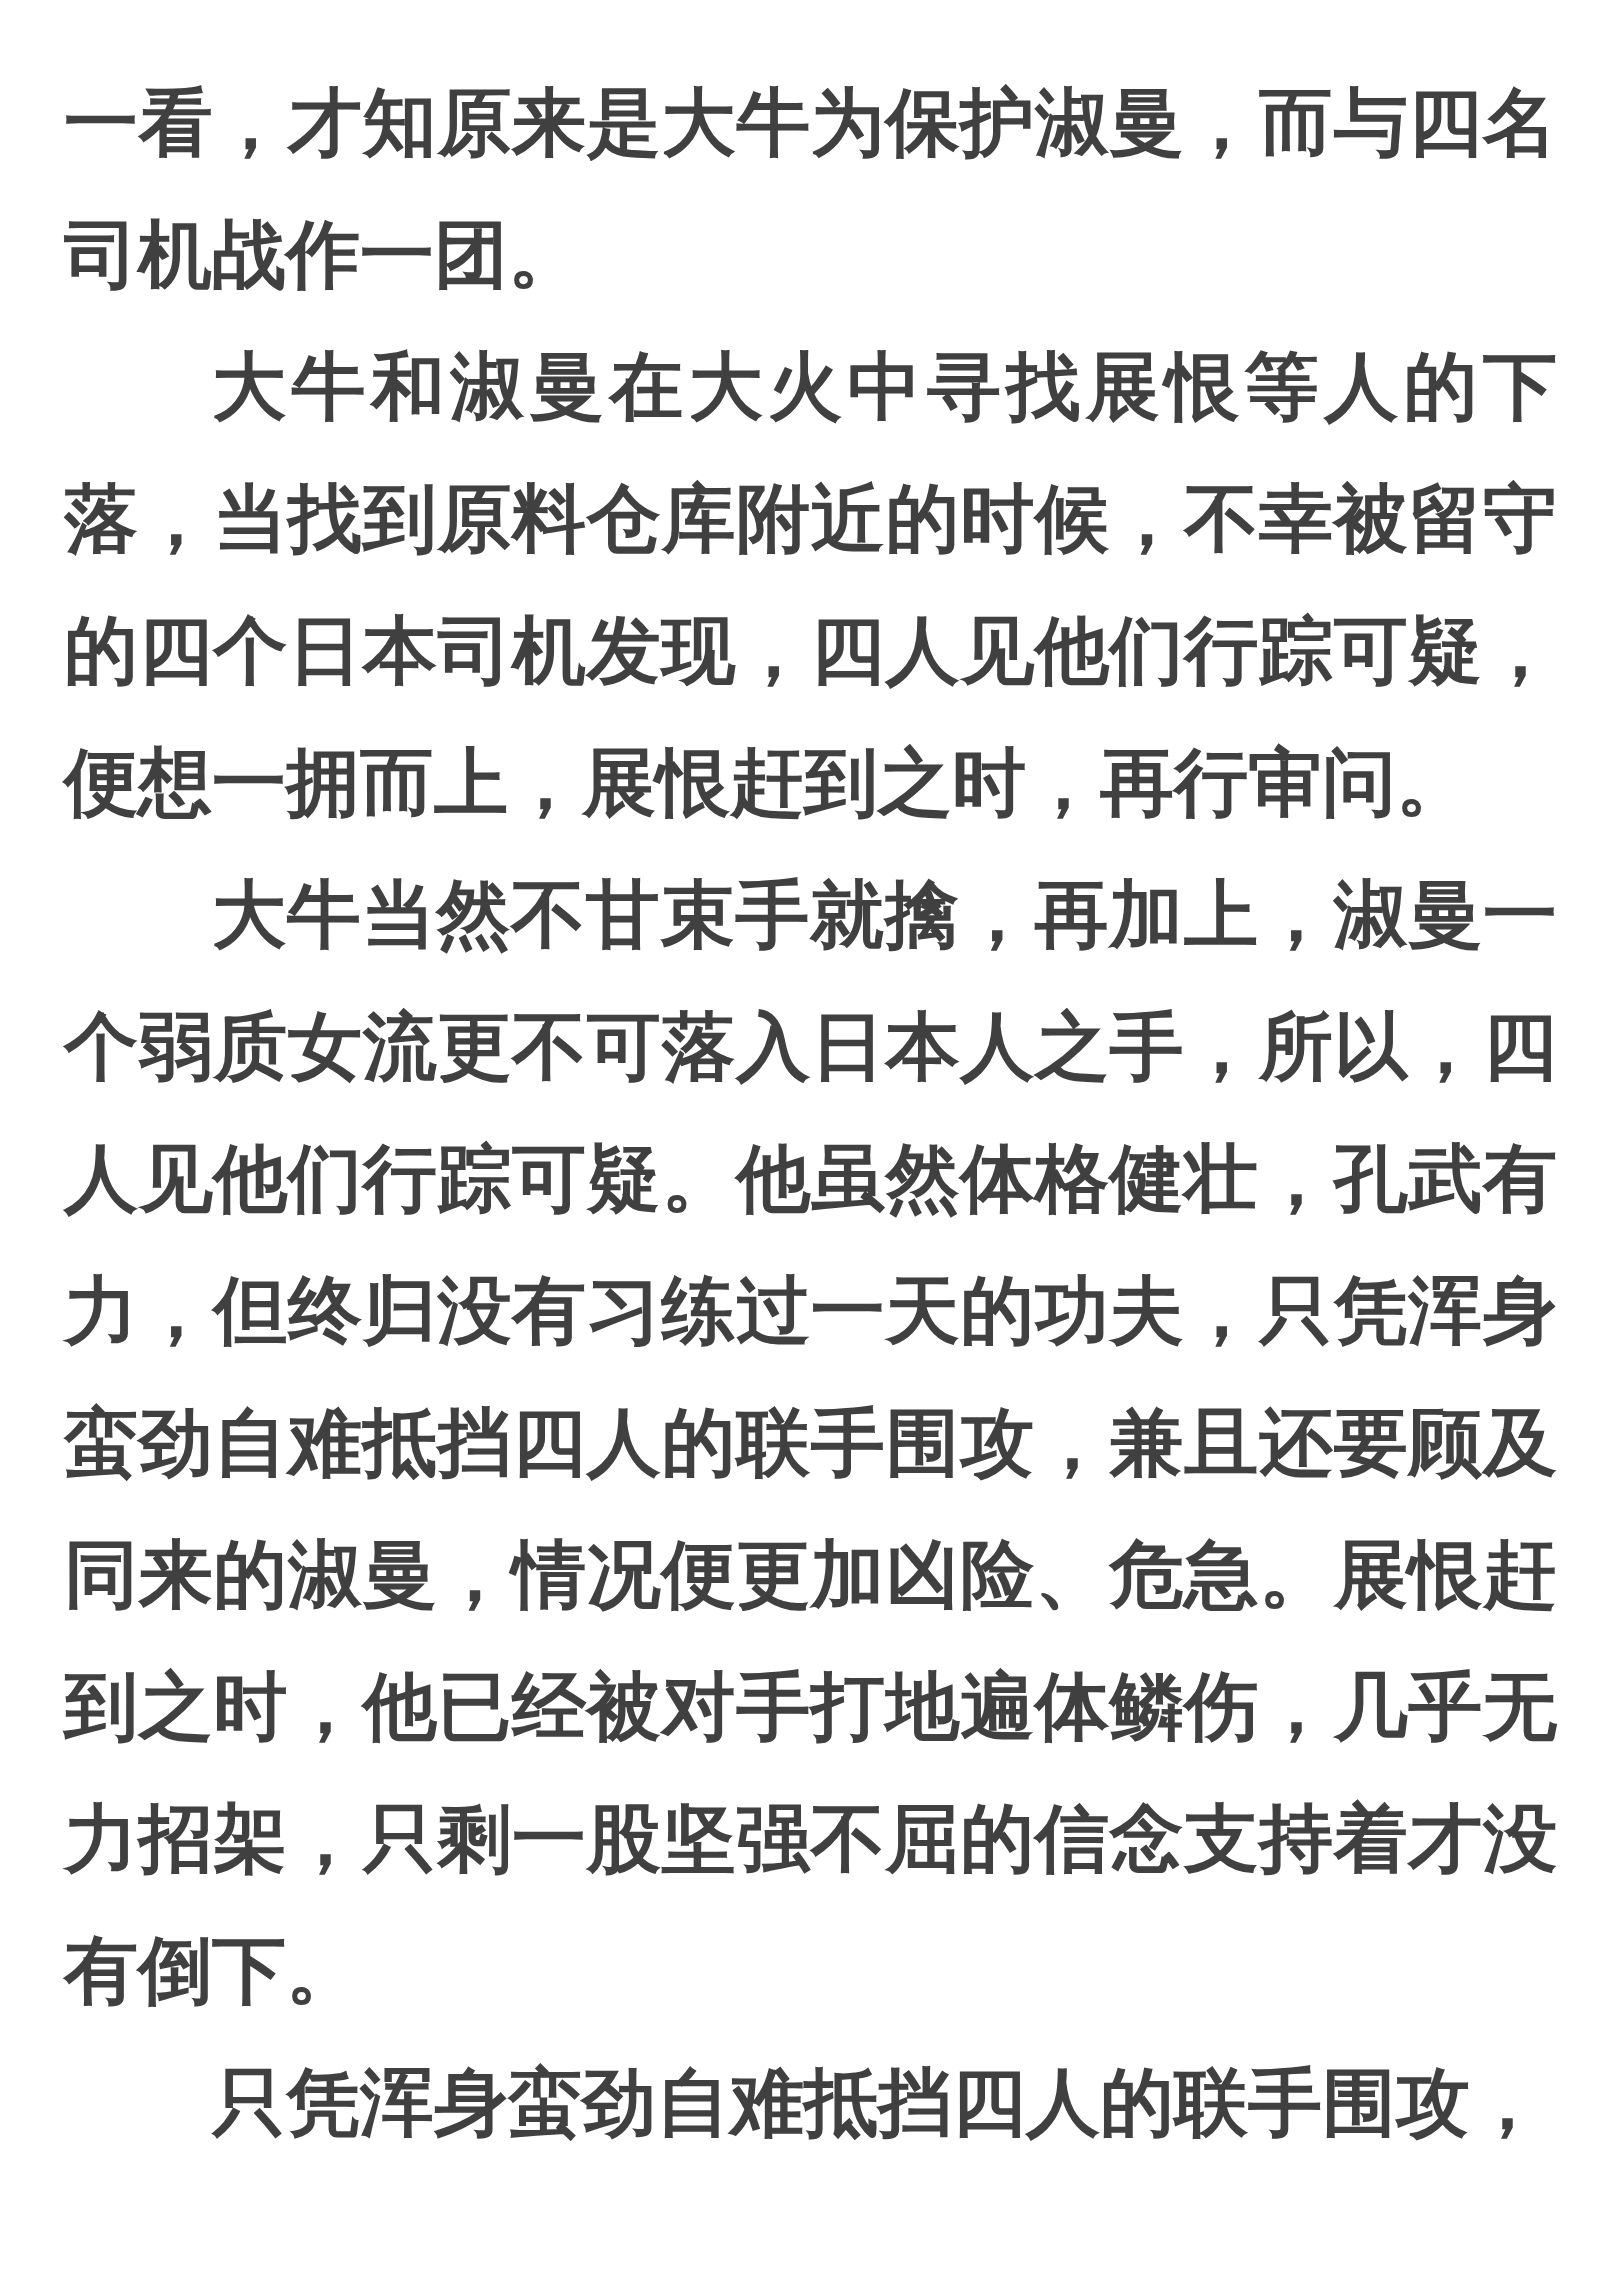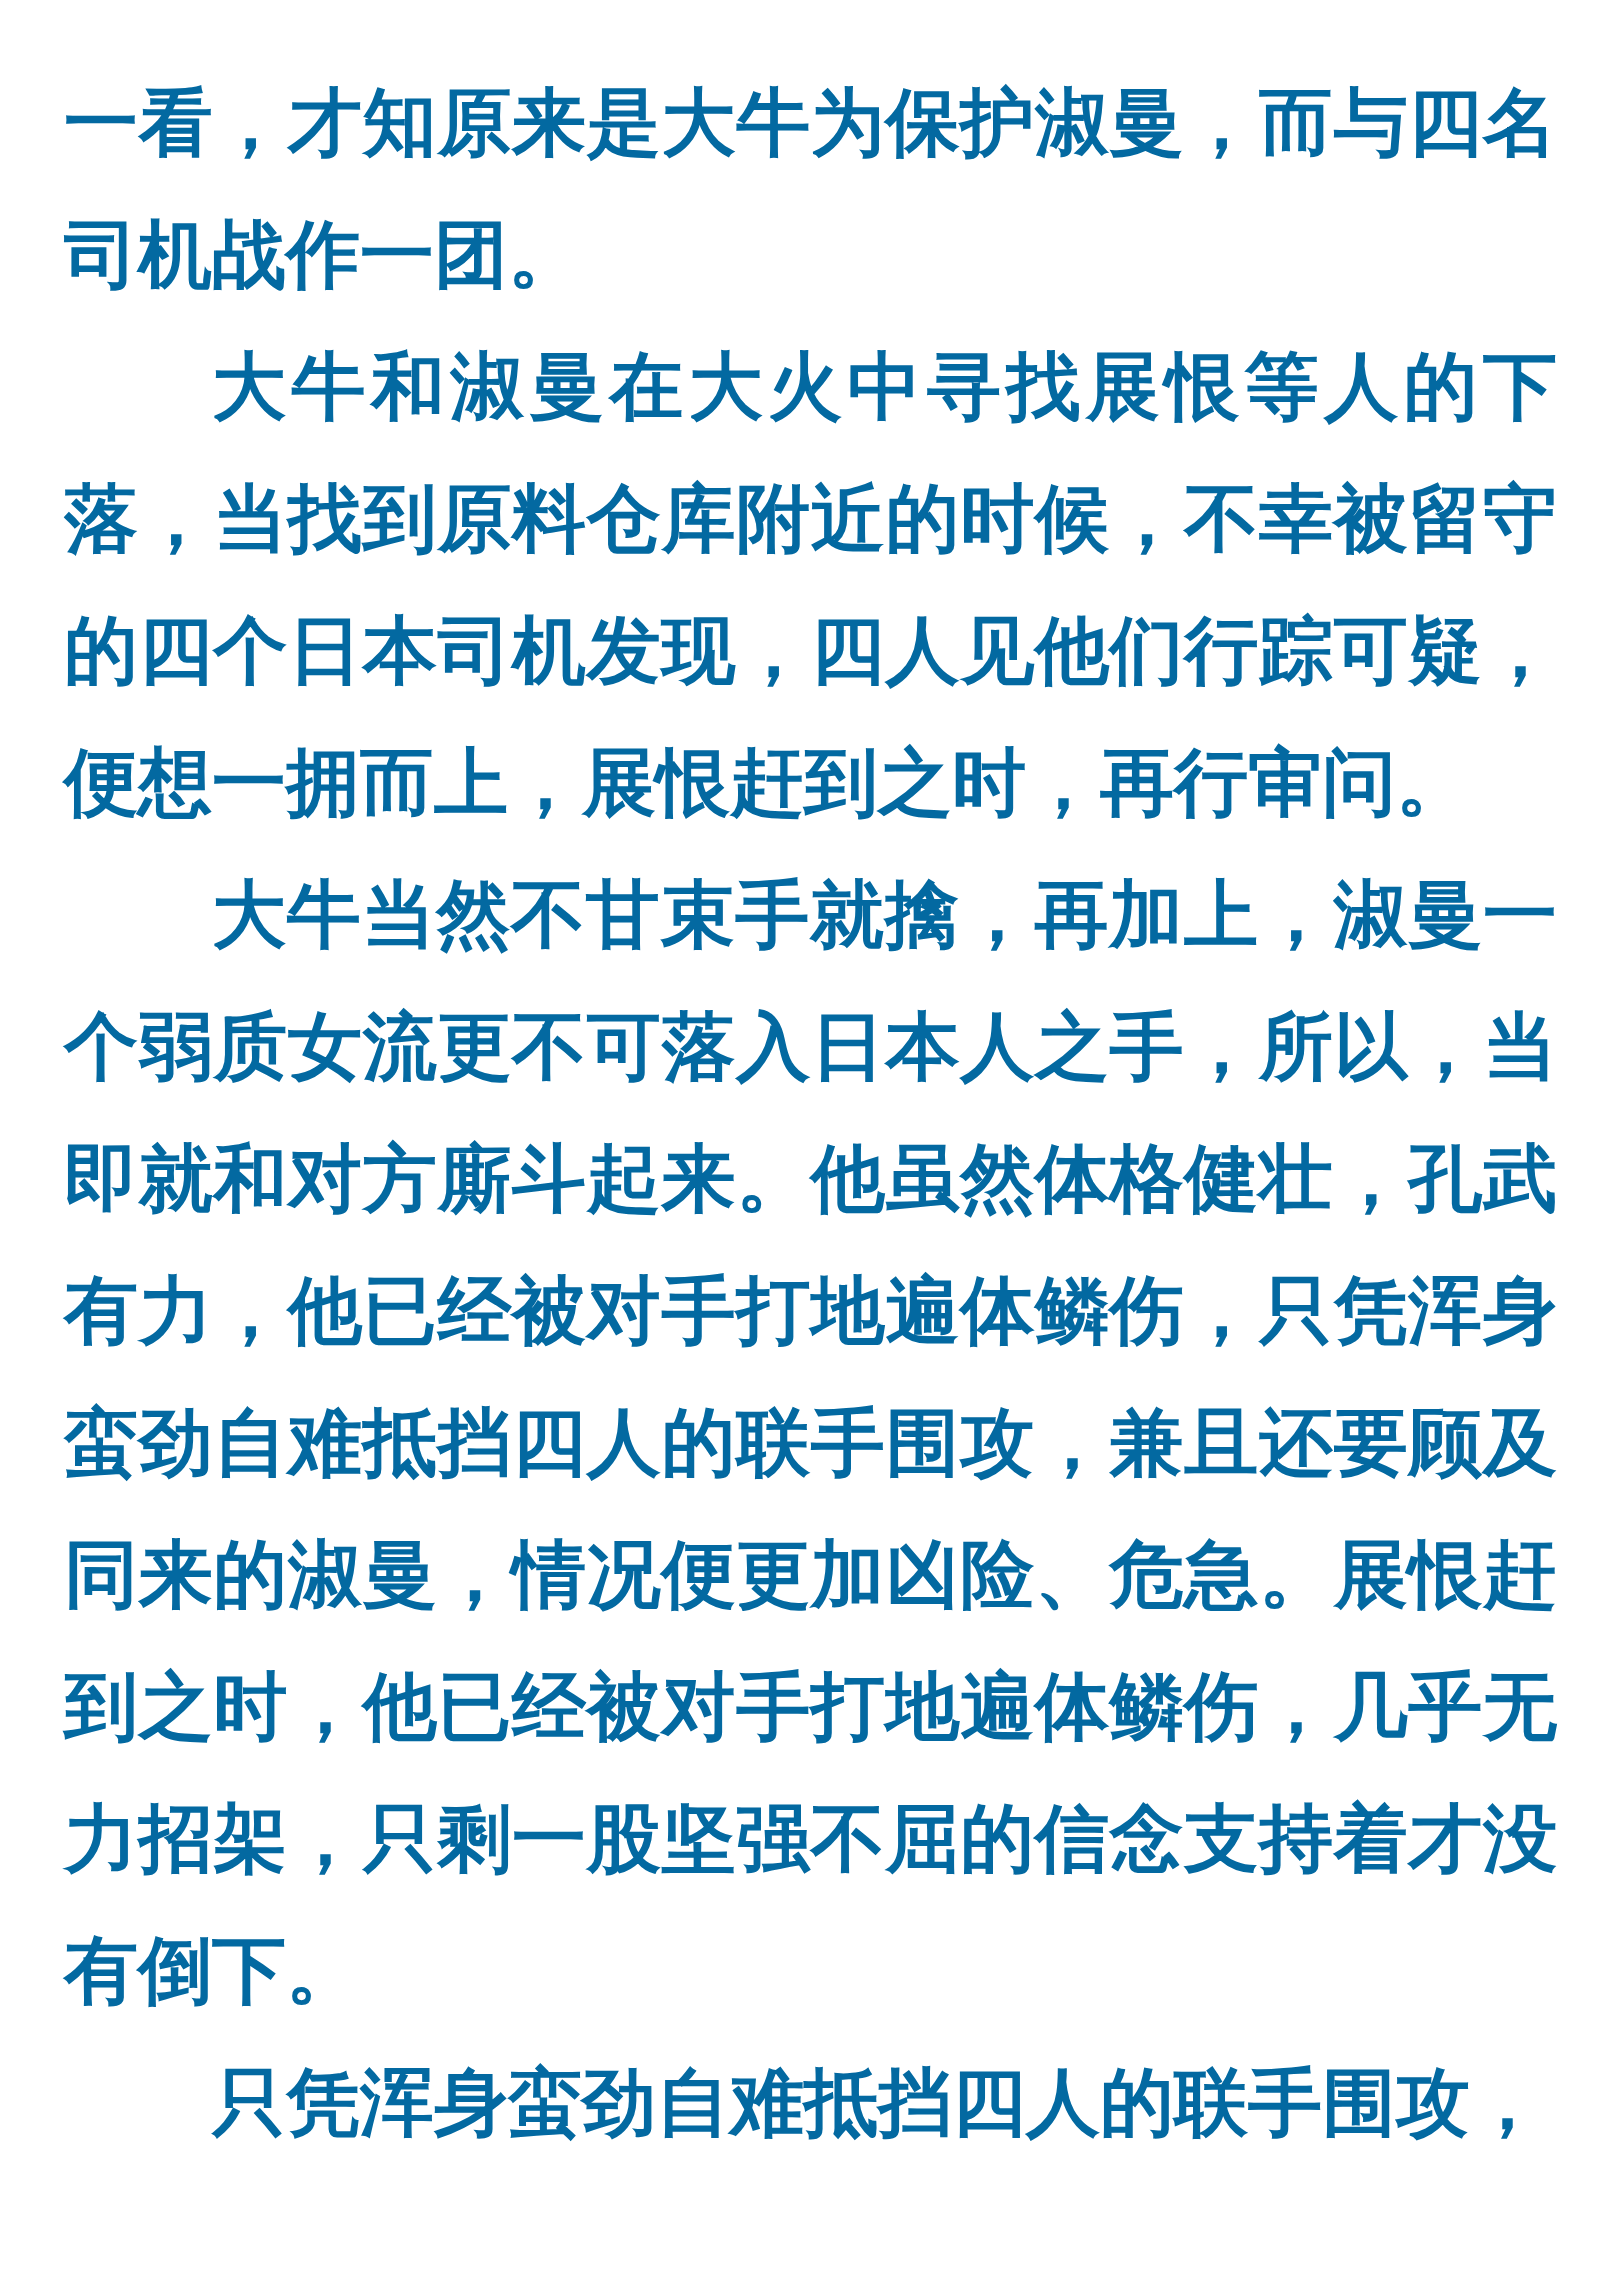--- a/index.html
+++ b/index.html
@@ -17,21 +17,21 @@
     width: 1621px;
     height: 2293px;
     padding: 57px 64px 0 64px;
     background: #ffffff;
   }
   .page-text {
     font-family: "Liberation Sans", sans-serif;
     font-size: 74px;
     line-height: 132px;
     font-weight: bold;
-    color: #0369a1;
+    color: #404040;
     text-align: justify;
     text-justify: inter-character;
     line-break: strict;
     word-break: normal;
     letter-spacing: 0;
   }
   .para {
     margin: 0;
     padding: 0;
   }
@@ -39,17 +39,17 @@
     text-indent: 2em;
   }
 </style>
 </head>
 <body>
 
 <main class="page">
   <div class="page-text" id="page-text">
       <p class="para">一看，才知原来是大牛为保护淑曼，而与四名司机战作一团。</p>
       <p class="para indent">大牛和淑曼在大火中寻找展恨等人的下落，当找到原料仓库附近的时候，不幸被留守的四个日本司机发现，四人见他们行踪可疑，便想一拥而上，展恨赶到之时，再行审问。</p>
-      <p class="para indent">大牛当然不甘束手就擒，再加上，淑曼一个弱质女流更不可落入日本人之手，所以，当即就和对方廝斗起来。他虽然体格健壮，孔武有力，他已经被对手打地遍体鳞伤，只凭浑身蛮劲自难抵挡四人的联手围攻，兼且还要顾及同来的淑曼，情况便更加凶险、危急。展恨赶到之时，他已经被对手打地遍体鳞伤，几乎无力招架，只剩一股坚强不屈的信念支持着才没有倒下。</p>
+      <p class="para indent">大牛当然不甘束手就擒，再加上，淑曼一个弱质女流更不可落入日本人之手，所以，四人见他们行踪可疑。他虽然体格健壮，孔武有力，但终归没有习练过一天的功夫，只凭浑身蛮劲自难抵挡四人的联手围攻，兼且还要顾及同来的淑曼，情况便更加凶险、危急。展恨赶到之时，他已经被对手打地遍体鳞伤，几乎无力招架，只剩一股坚强不屈的信念支持着才没有倒下。</p>
       <p class="para indent">只凭浑身蛮劲自难抵挡四人的联手围攻，</p>
     </div>
 </main>
 
 
 </body></html>

